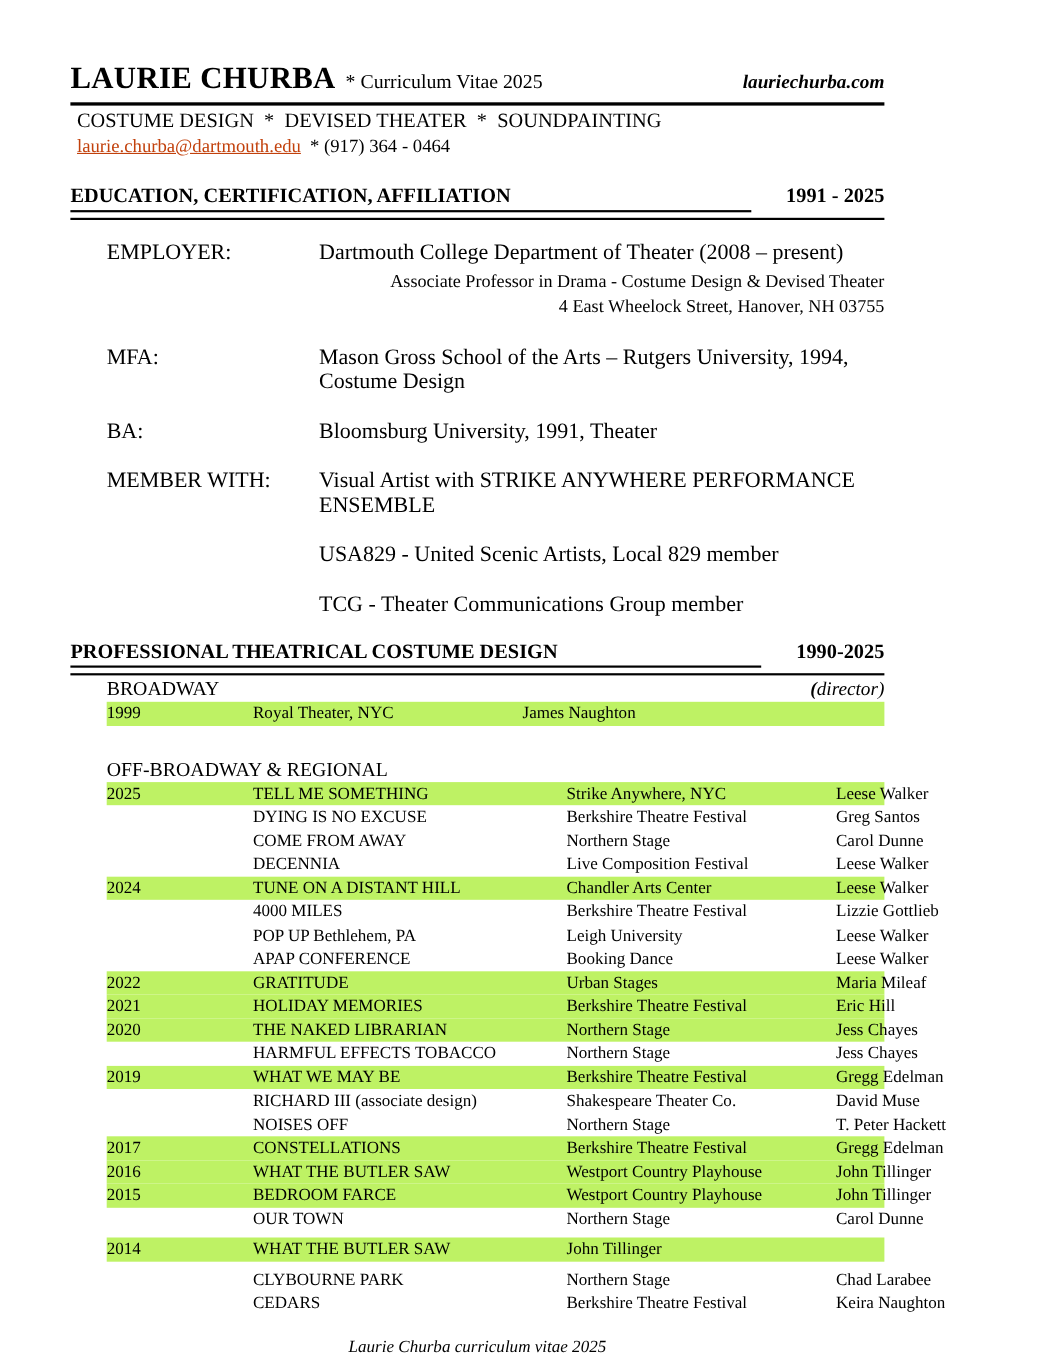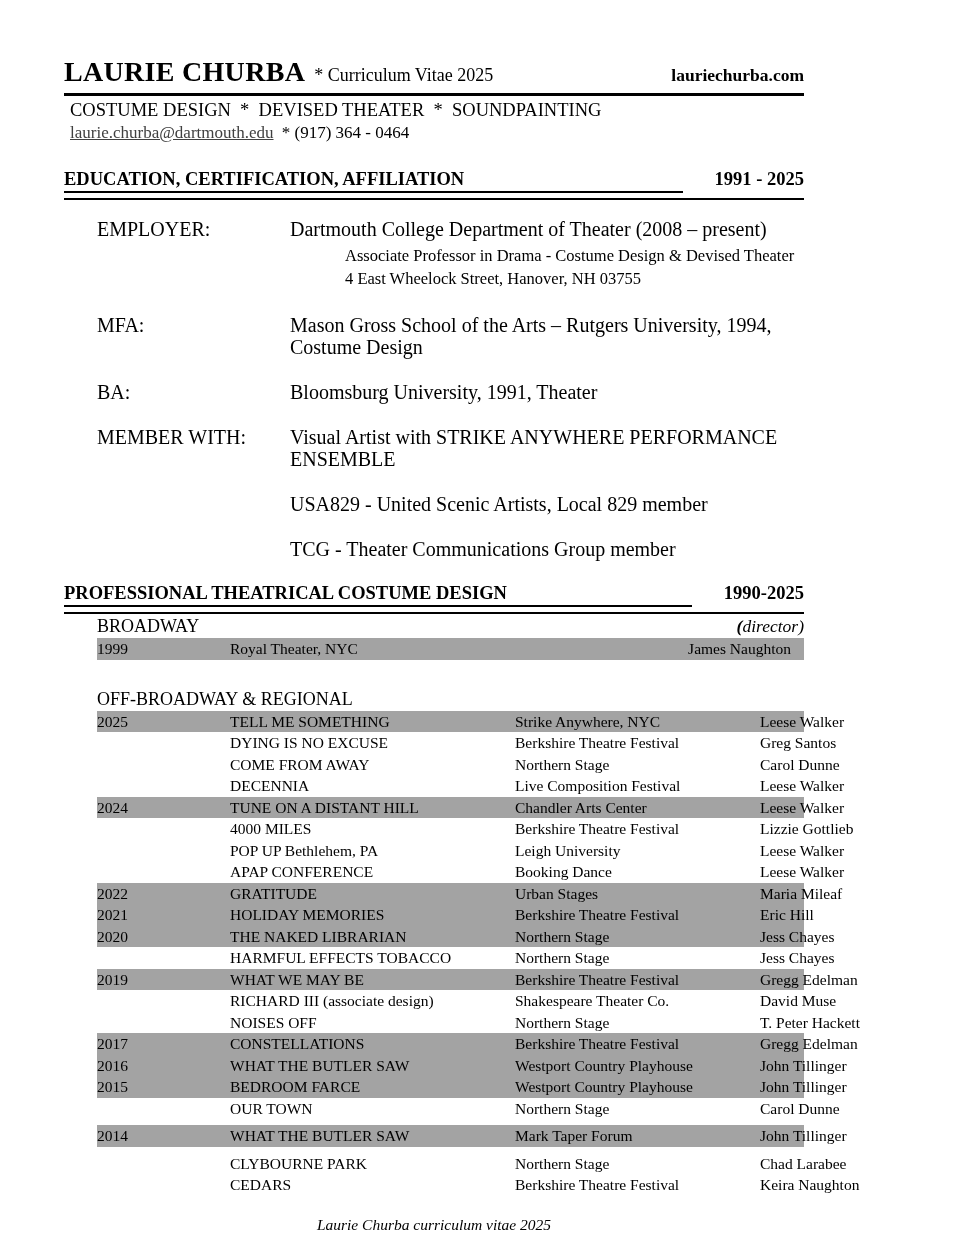--- a/index.html
+++ b/index.html
@@ -10,55 +10,55 @@
   }
   .page {
     box-sizing:border-box; width:848px; height:1242px;
     padding:56px 44px 0 64px; position:relative;
   }
 
   
   .name-row { display:flex; align-items:baseline; border-bottom:3px solid #000; padding-bottom:5px; }
   .name { font-size:28px; font-weight:bold; letter-spacing:0.3px; }
   .cv-label { font-size:18px; margin-left:9px; }
-  .website { margin-left:auto; font-weight:bold; font-size:17.5px; }
+  .website { margin-left:auto; font-weight:bold; font-style:italic; font-size:17.5px; }
   .specialties { font-size:18.5px; padding-left:6px; margin-top:4px; white-space:pre-wrap; }
   .contact { font-size:17px; padding-left:6px; margin-top:2px; }
-  .email { color:#404040; text-decoration:underline; cursor:pointer; }
+  .email { color:#c2410c; text-decoration:underline; cursor:pointer; }
   .phone { margin-left:4px; }
 
   
   .sec-head { display:flex; align-items:baseline; border-bottom:2px solid #000;
               padding-bottom:5px; font-weight:bold; font-size:18.5px;font-family:Liberation Serif, serif; }
   .sec-title-wrap { flex:1; border-bottom:2px solid #000; margin-right:32px; padding-bottom:1px; }
   .sec-years { white-space:nowrap; }
 
   
   .edu-section { margin-top:26px; }
   .edu-entries { margin-top:18px; }
   .edu-row { display:flex; font-size:20px; line-height:22px; margin-bottom:23px; padding-left:33px; }
   .edu-row.has-sub { margin-bottom:4px; }
   .edu-label { width:193px; flex:none; }
   .edu-value { flex:1; }
-  .edu-subline { font-size:16.5px; line-height:23px; margin-left:281px; }
+  .edu-subline { font-size:16.5px; line-height:23px; margin-left:281px;text-align:right; }
   .edu-subline.entry-end { margin-bottom:24px; }
 
   
   .prof-section { margin-top:10px; }
   .subsections { margin-left:33px; }
   .subsection:not(:last-child) { margin-bottom:28px; }
   .subsection-head { display:flex; align-items:center; font-size:18px; line-height:23px; margin-top:1px; }
   .dir-label { margin-left:auto; font-style:italic; font-size:17.5px; }
   .dir-open { font-weight:bold; }
   .cv-row { display:flex; font-size:15.5px; line-height:21.5px; }
-  .cv-row.shaded { background:#a3a3a3; }
+  .cv-row.shaded { background:#bef264; }
   .col-year { width:133px; flex:none; }
   .col-title { width:285px; flex:none; white-space:nowrap; }
   .col-venue { width:245px; flex:none; white-space:nowrap; }
-  .col-director { flex:1; text-align:right; padding-right:13px; white-space:nowrap; }
+  .col-director { flex:1; padding-right:13px; white-space:nowrap; }
   .row-spacer { height:6px; }
 
   
   .footer-text { text-align:center; font-style:italic; font-size:15.5px; margin-top:20px; }
   .page-num { text-align:right; font-style:italic; font-size:15px; margin-top:12px; padding-right:30px; }
 </style>
 </head>
 <body>
 
 <div class="page">
@@ -241,21 +241,20 @@
           <div class="cv-row">
             <span class="col-year"></span>
             <span class="col-title">OUR TOWN</span>
             <span class="col-venue">Northern Stage</span>
             <span class="col-director">Carol Dunne</span>
           </div>
           <div class="row-spacer"></div>
           <div class="cv-row shaded">
             <span class="col-year">2014</span>
             <span class="col-title">WHAT THE BUTLER SAW</span>
-            <span class="col-venue">Mark Taper Forum</span>
             <span class="col-director">John Tillinger</span>
           </div>
           <div class="row-spacer"></div>
           <div class="cv-row">
             <span class="col-year"></span>
             <span class="col-title">CLYBOURNE PARK</span>
             <span class="col-venue">Northern Stage</span>
             <span class="col-director">Chad Larabee</span>
           </div>
           <div class="cv-row">

